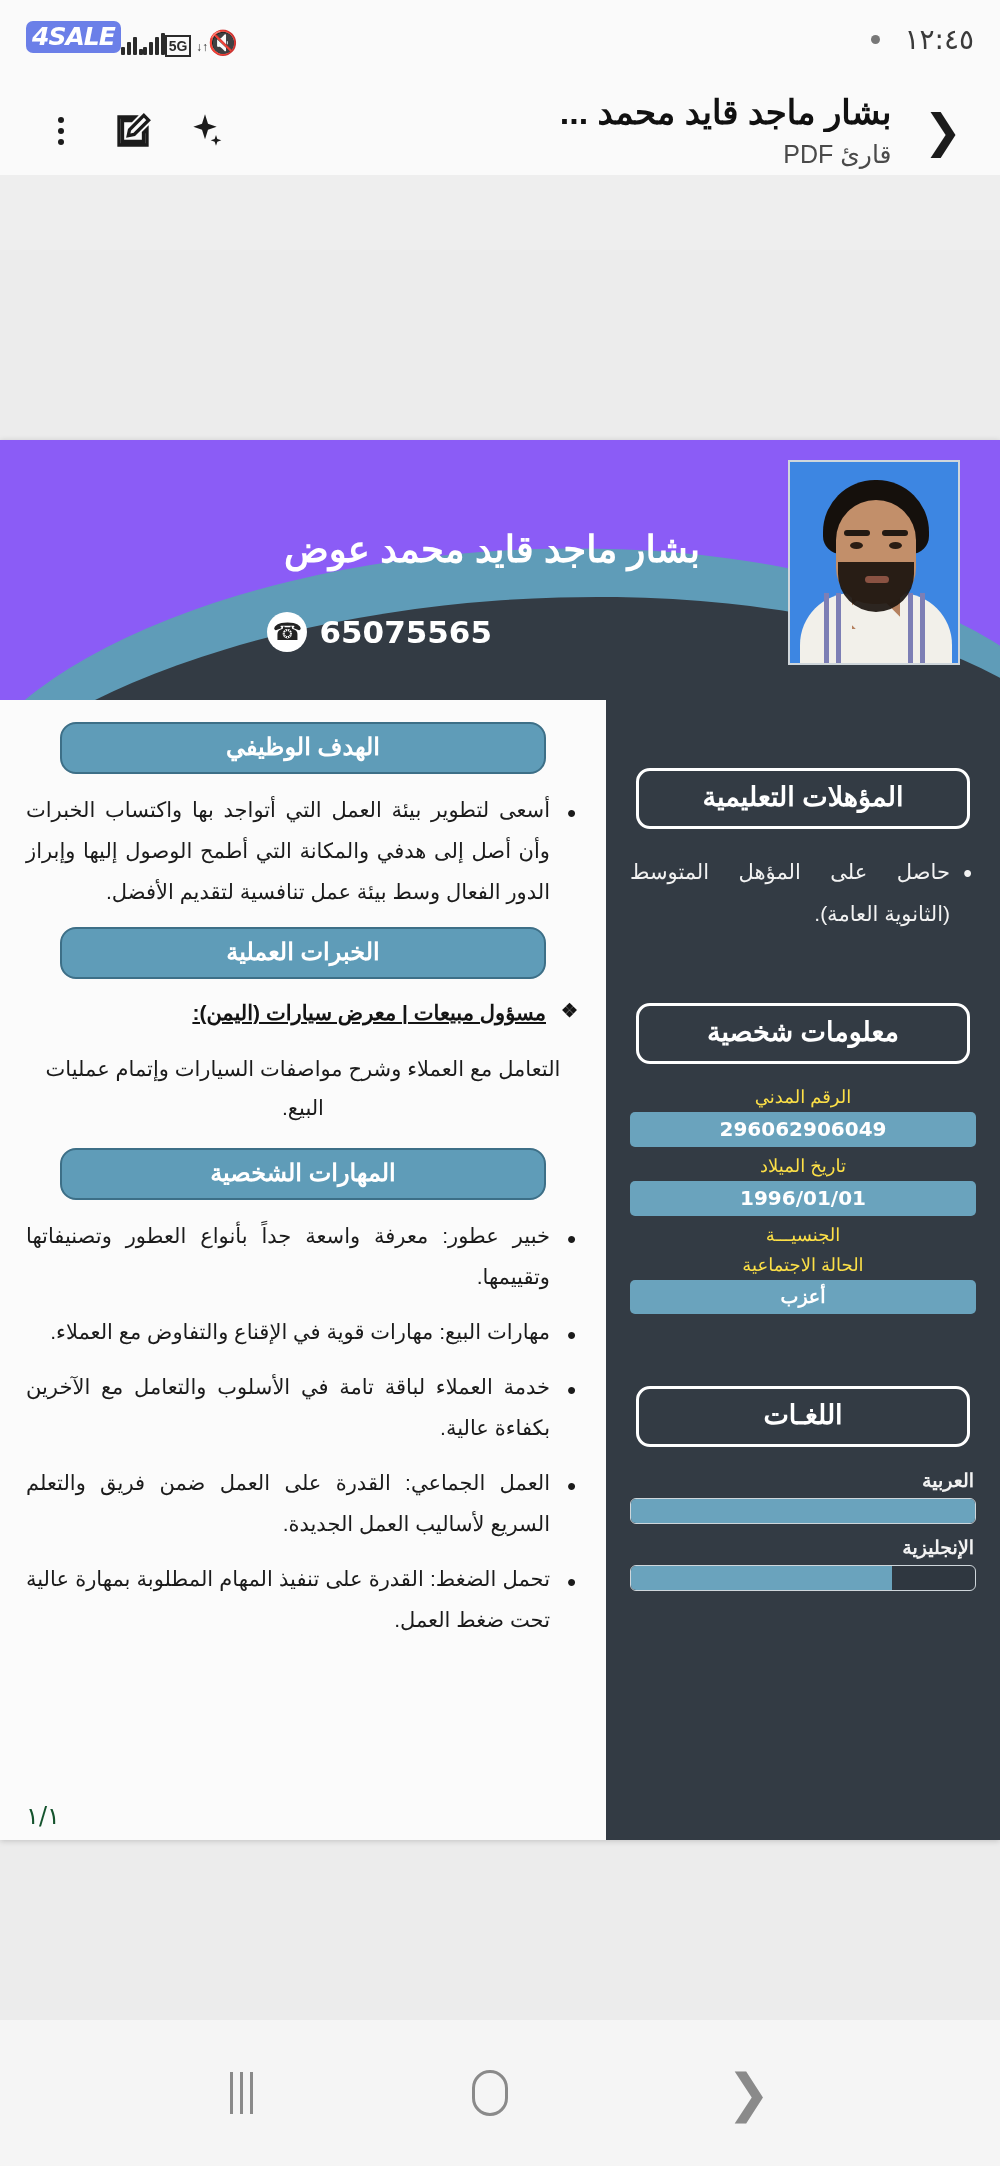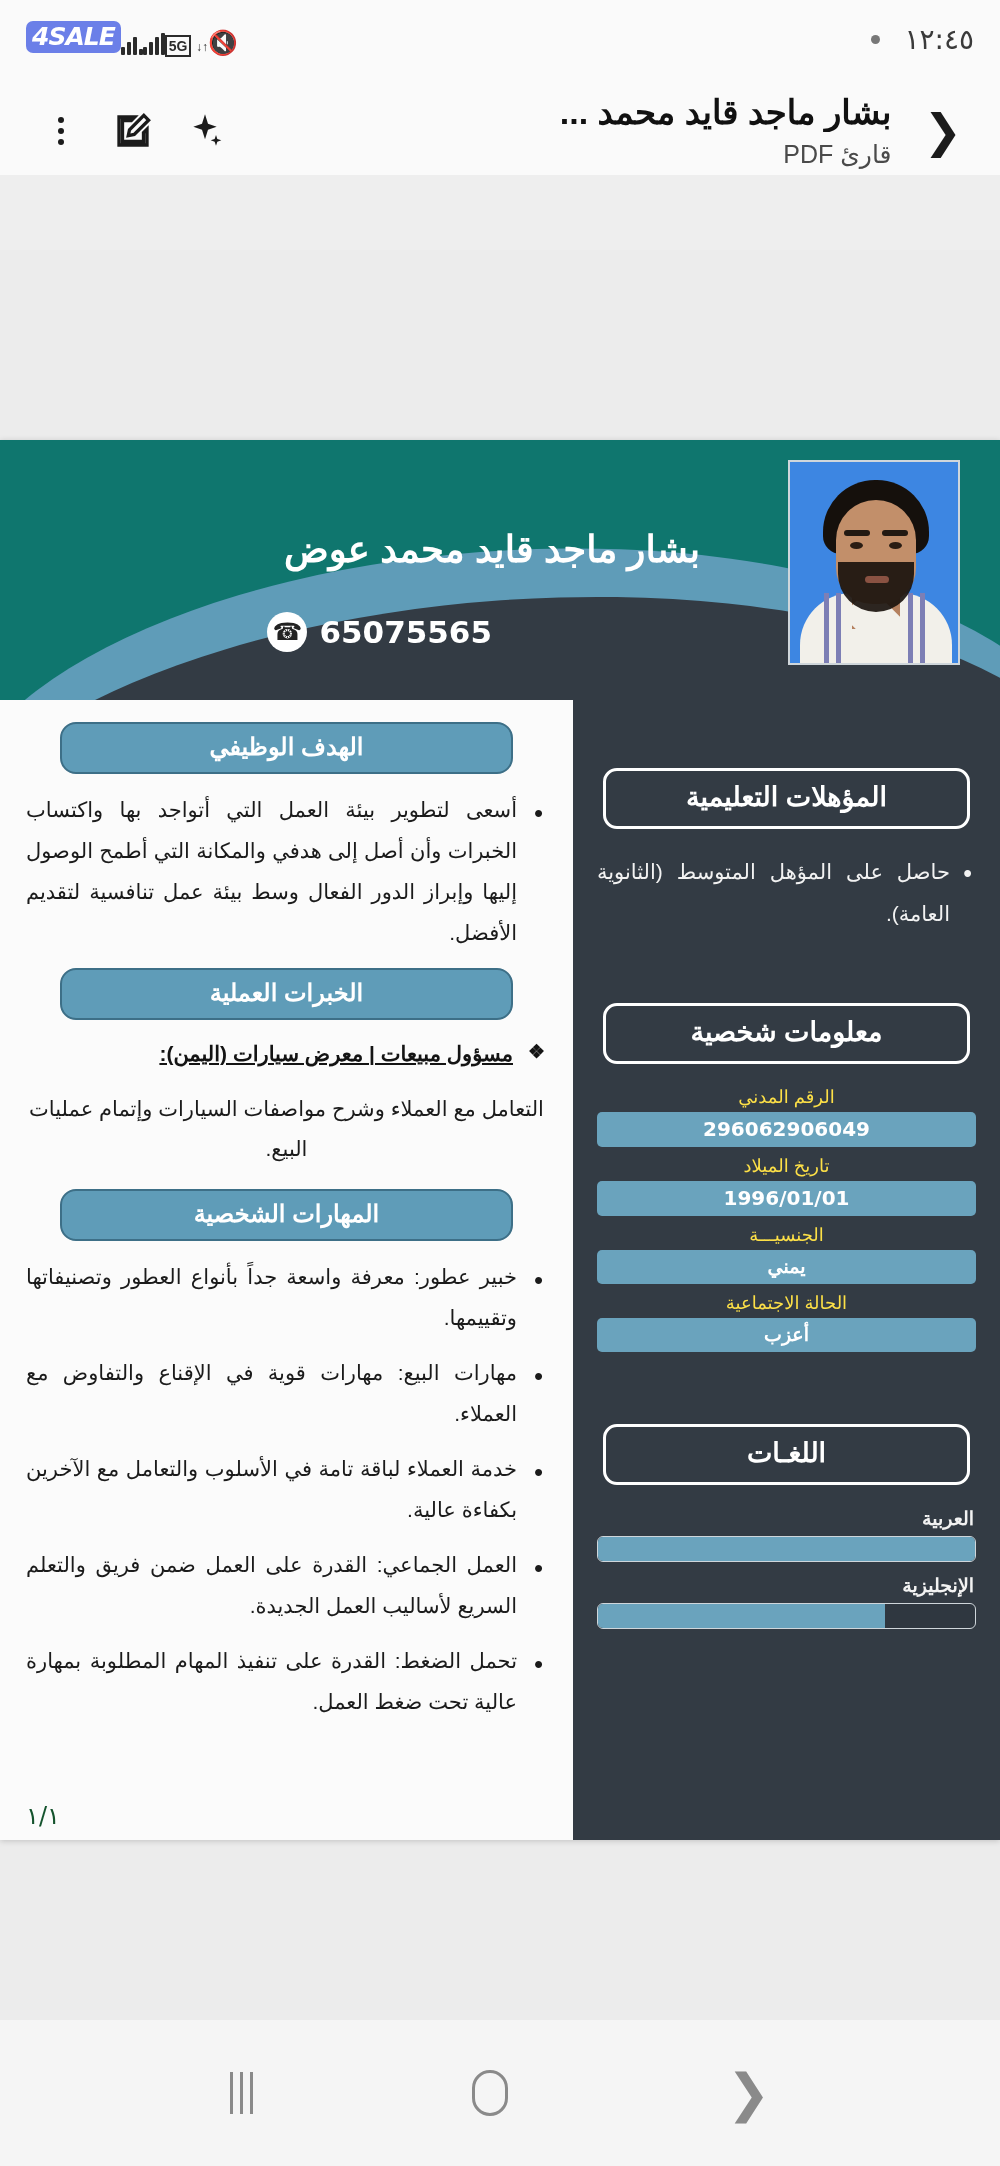--- a/index.html
+++ b/index.html
@@ -69,21 +69,21 @@
     background:#ececec; overflow:hidden;
   }
   .page{
     position:absolute; top:190px; left:0; width:1000px; height:1400px;
     background:#fbfbfb; box-shadow:0 1px 6px rgba(0,0,0,.18);
     overflow:hidden;
   }
 
   
   .cv-banner{
-    position:relative; height:260px; background:#0f766e; overflow:hidden;
+    position:relative; height:260px; background:#8b5cf6; overflow:hidden;
   }
   .wave1{
     position:absolute; left:-60px; bottom:-110px; width:1150px; height:260px;
     background:#5f9cb8; border-radius:50% 50% 0 0 / 100% 100% 0 0;
     transform:rotate(-3deg);
   }
   .wave2{
     position:absolute; left:-80px; bottom:-150px; width:1180px; height:250px;
     background:#333b44; border-radius:50% 50% 0 0 / 100% 100% 0 0;
     transform:rotate(-4deg);
@@ -136,21 +136,21 @@
     position:absolute; left:62px; bottom:34px; width:48px; height:40px; background:#b5815f;
   }
   .photo .collar{
     position:absolute; left:58px; bottom:22px; width:56px; height:40px;
     background:#f2f0ea; transform:rotate(45deg); border-radius:6px;
   }
 
   
   .cv-body{ display:flex; flex-direction:row-reverse; height:1140px; }
   .cv-side{
-    width:427px; background:#333b44; padding:34px 24px 0; color:#fff;
+    width:394px; background:#333b44; padding:34px 24px 0; color:#fff;
     direction:rtl; position:relative;
   }
   .cv-main{
     flex:1; background:#fbfbfb; padding:22px 26px 0; direction:rtl;
     position:relative;
   }
 
   .pill{
     background:#5f9cb8; border:2px solid #3d6f87; border-radius:16px;
     color:#fff; font-size:24px; font-weight:bold; text-align:center;
@@ -317,21 +317,20 @@
         <div class="side-bullet">حاصل على المؤهل المتوسط (الثانوية العامة).</div>
 
         <div style="height:62px"></div>
         <div class="side-pill">معلومات شخصية</div>
 
         <div class="info-label">الرقم المدني</div>
         <div class="info-value num">296062906049</div>
         <div class="info-label">تاريخ الميلاد</div>
         <div class="info-value num">1996/01/01</div>
         <div class="info-label">الجنسيـــة</div>
-        <div class="info-value">يمني</div>
         <div class="info-label">الحالة الاجتماعية</div>
         <div class="info-value">أعزب</div>
 
         <div style="height:72px"></div>
         <div class="side-pill">اللغـات</div>
 
         <div class="lang-label">العربية</div>
         <div class="lang-track">
           <div class="lang-fill" style="width:100%"></div>
         </div>

